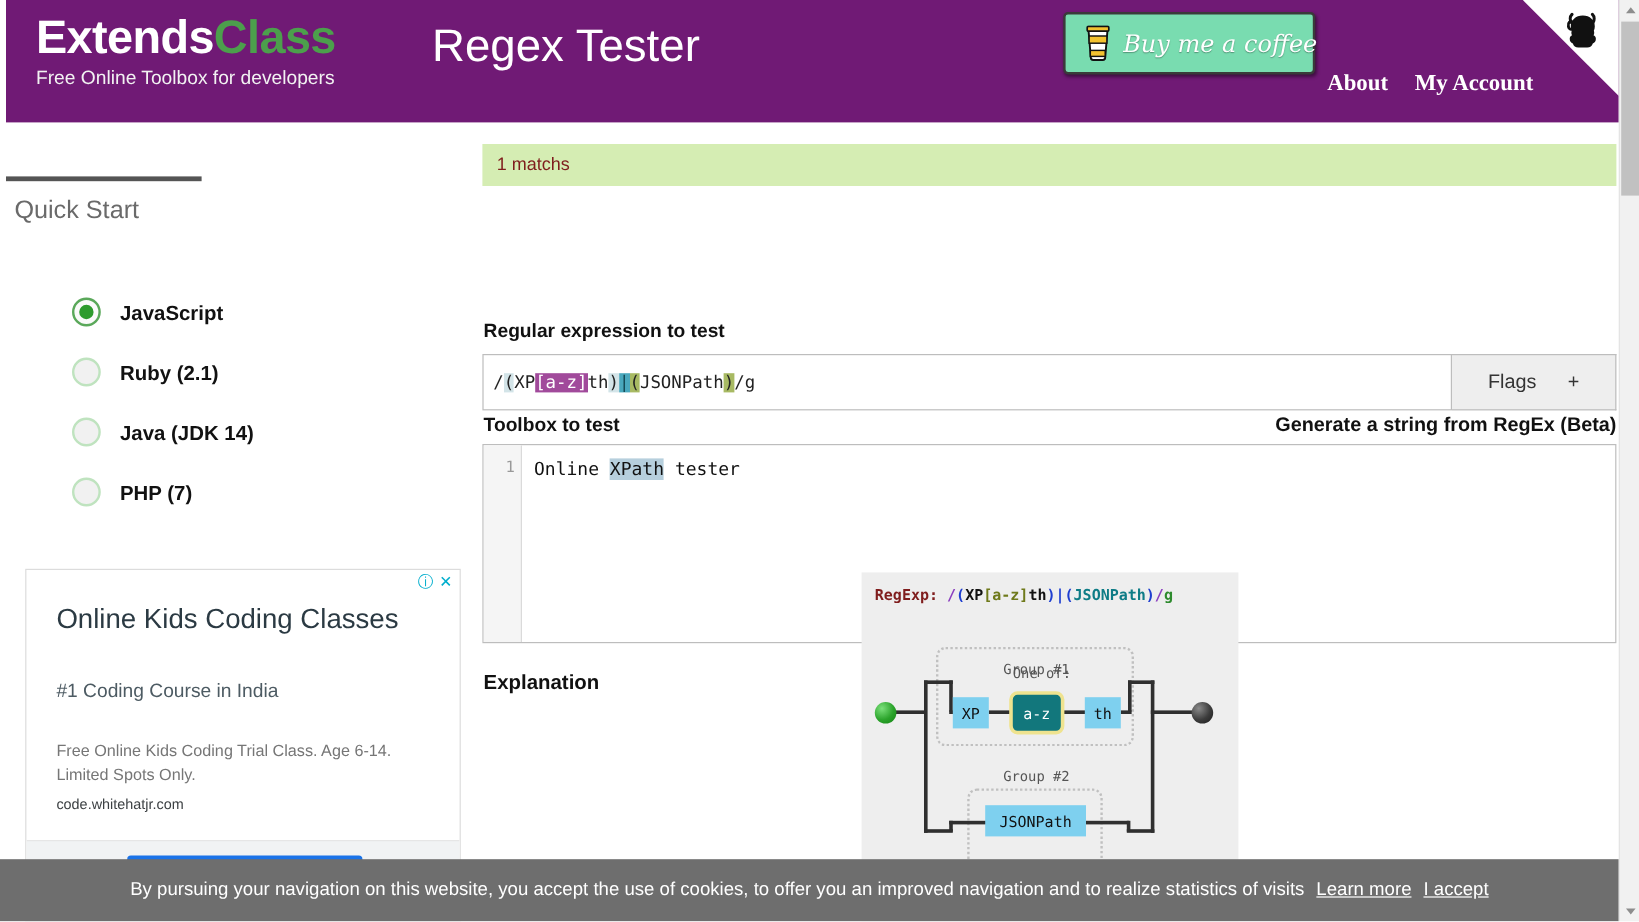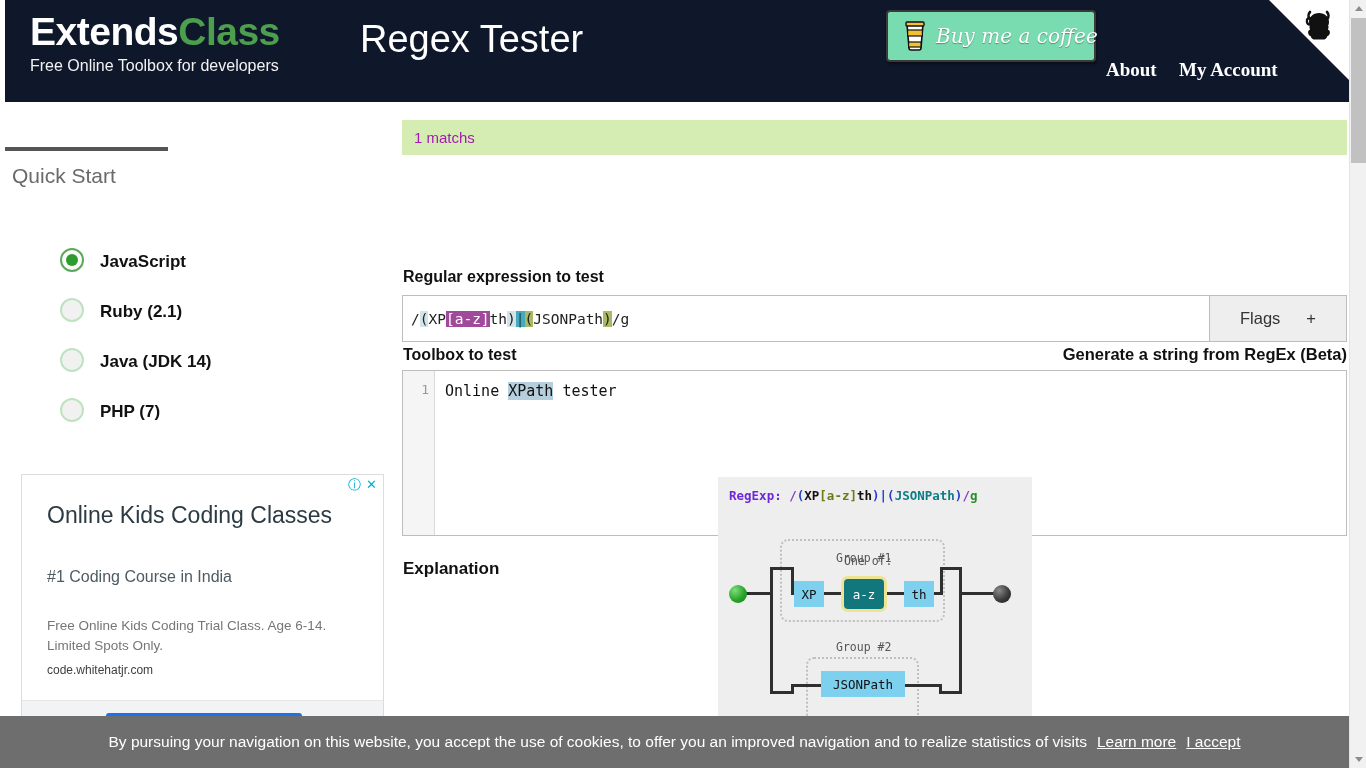--- a/index.html
+++ b/index.html
@@ -45,21 +45,21 @@
     position: absolute; left: 1px; top: 18px;
     width: 15px; height: 145px;
     background: #c1c1c1;
   }
 
   
   .site-header {
     position: absolute;
     left: 5px; top: 0;
     width: 1344px; height: 102px;
-    background: #0f172a;
+    background: #701a75;
     overflow: hidden;
   }
   .brand {
     position: absolute; left: 25px; top: 12px;
     line-height: 1;
   }
   .brand-title {
     font-size: 39px; font-weight: bold; letter-spacing: -0.5px;
     color: #ffffff; white-space: nowrap;
   }
@@ -219,21 +219,21 @@
     position: absolute; left: 402px; top: 102px;
     width: 947px; height: 666px;
   }
   .match-banner {
     position: absolute; left: 0; top: 18px;
     width: 945px; height: 35px;
     background: #d5edb3;
     display: flex; align-items: center;
     padding-left: 12px;
   }
-  .match-banner span { font-size: 15px; color: #a21caf; }
+  .match-banner span { font-size: 15px; color: #7f1d1d; }
 
   .field-label {
     position: absolute;
     font-size: 16px; font-weight: bold; color: #111;
     white-space: nowrap;
   }
   .lbl-regex { left: 1px; top: 166px; }
   .lbl-string { left: 1px; top: 244px; }
   .lbl-generate { right: 2px; top: 243px; font-size: 16.5px; }
   .lbl-explanation { left: 1px; top: 457px; font-size: 17px; }
@@ -301,21 +301,21 @@
     width: 314px; height: 291px;
     background: #eeeeee;
     overflow: hidden;
   }
   .dg-regexp {
     position: absolute; left: 11px; top: 11px;
     font-family: "DejaVu Sans Mono", monospace;
     font-size: 12.5px; font-weight: bold;
     white-space: pre;
   }
-  .c-label { color: #6d28d9; }
+  .c-label { color: #7f1d1d; }
   .c-slash { color: #8a3fbf; }
   .c-paren { color: #1f3fd0; }
   .c-plain { color: #111111; }
   .c-class { color: #6f7a1b; }
   .c-lit   { color: #0e7c86; }
   .c-flag  { color: #2e8b2e; }
 
   .dg-grouplabel {
     position: absolute;
     font-family: "DejaVu Sans Mono", monospace;

